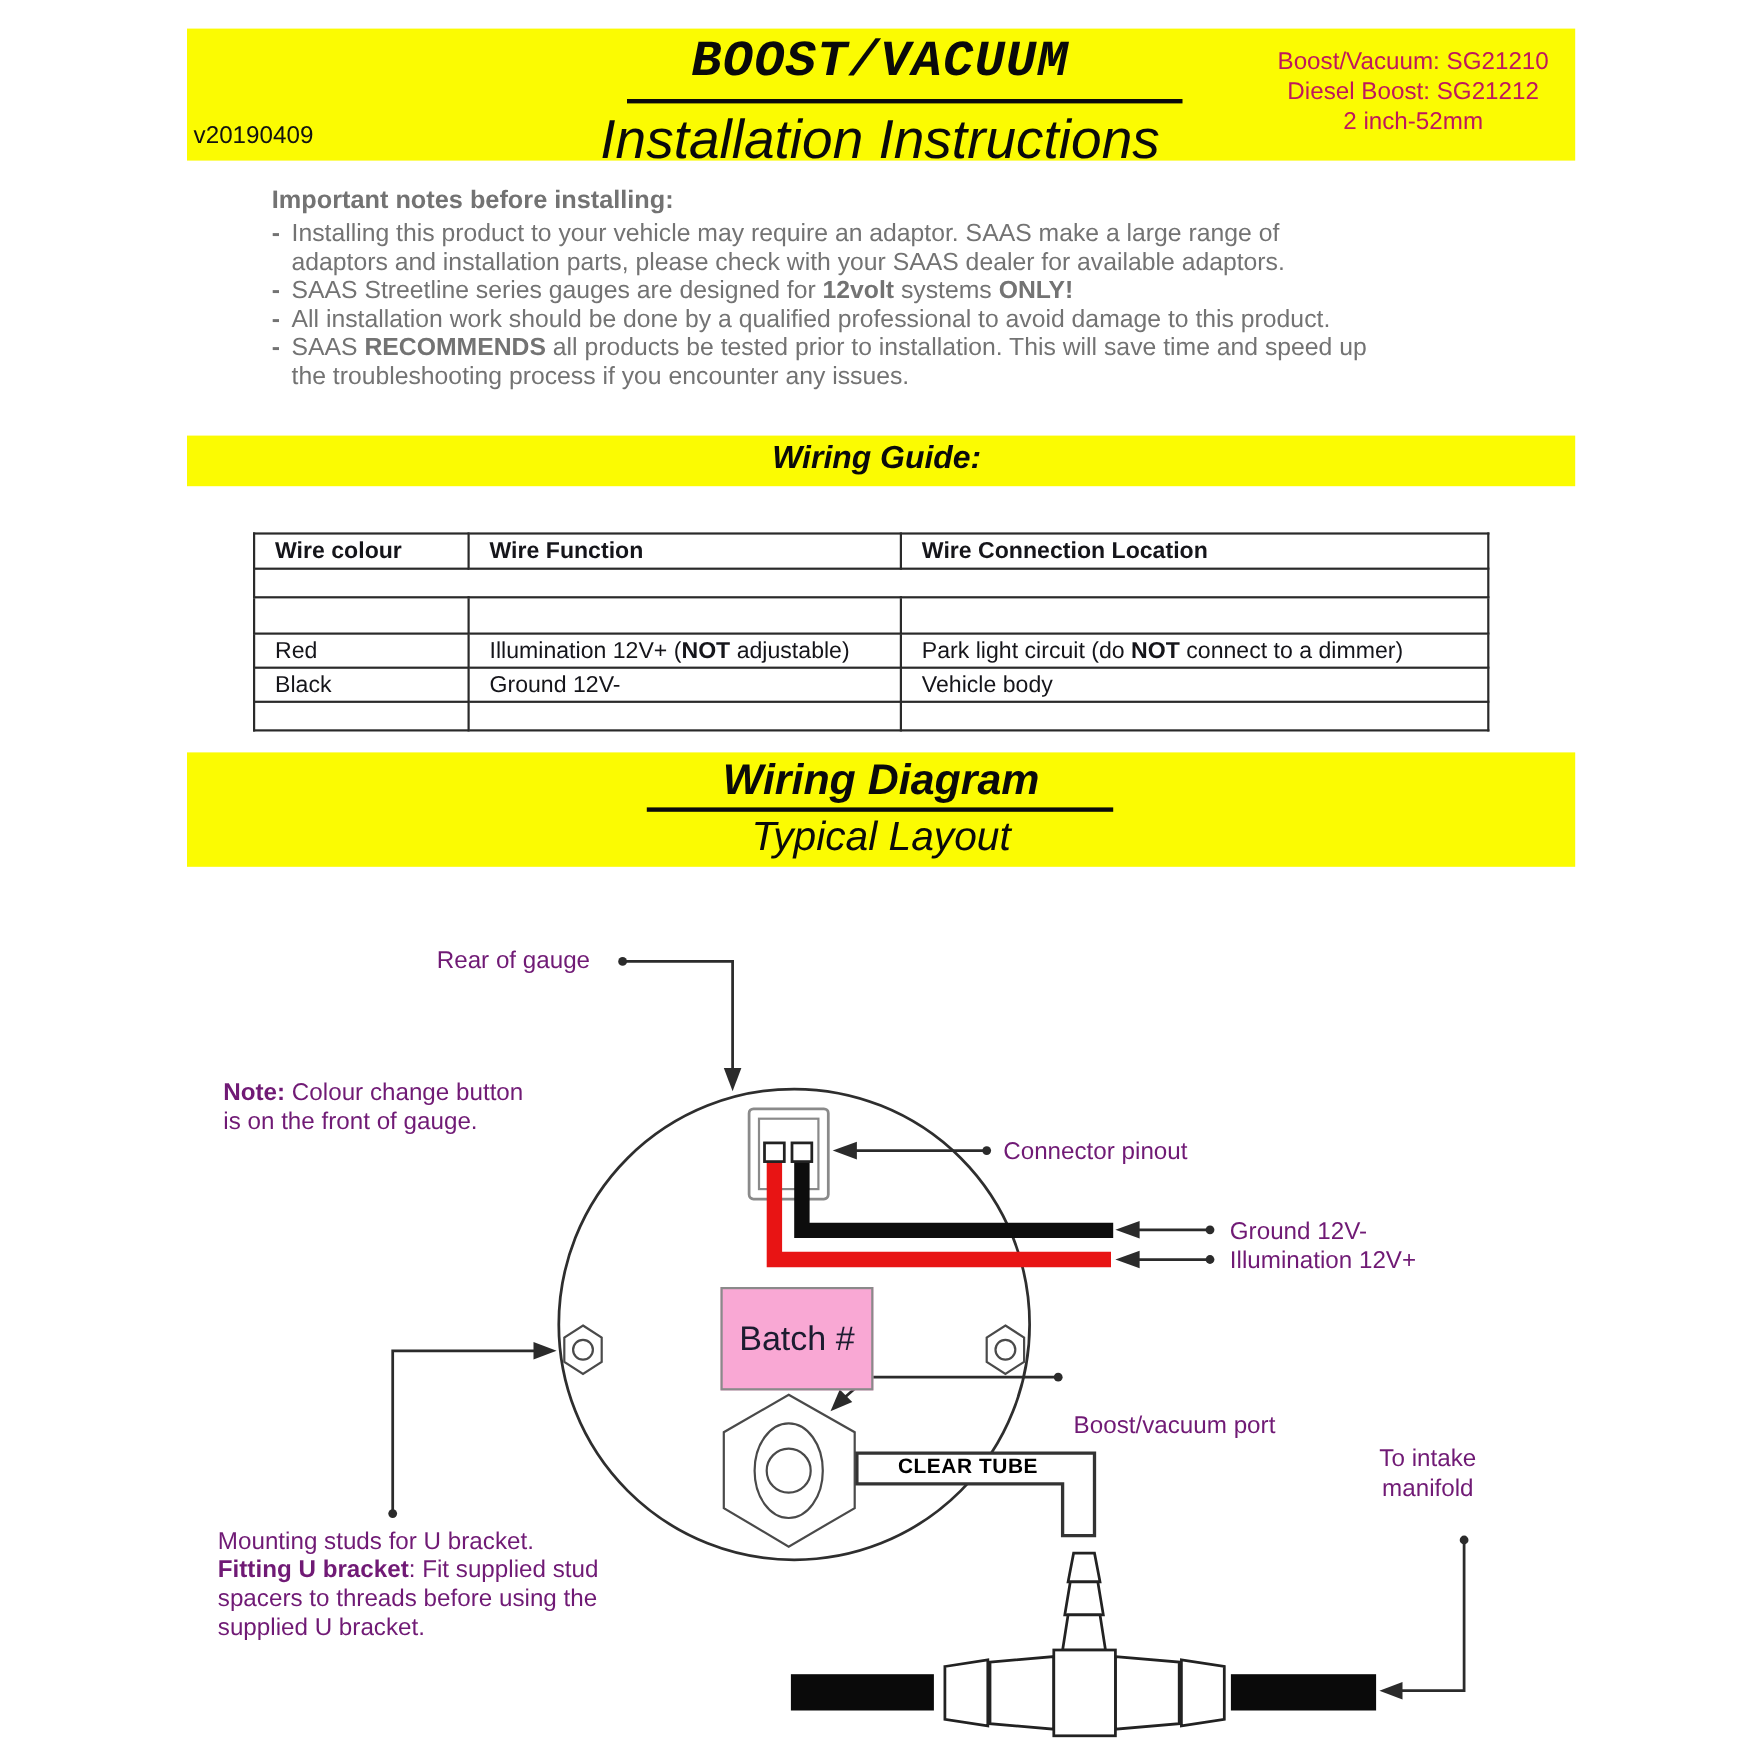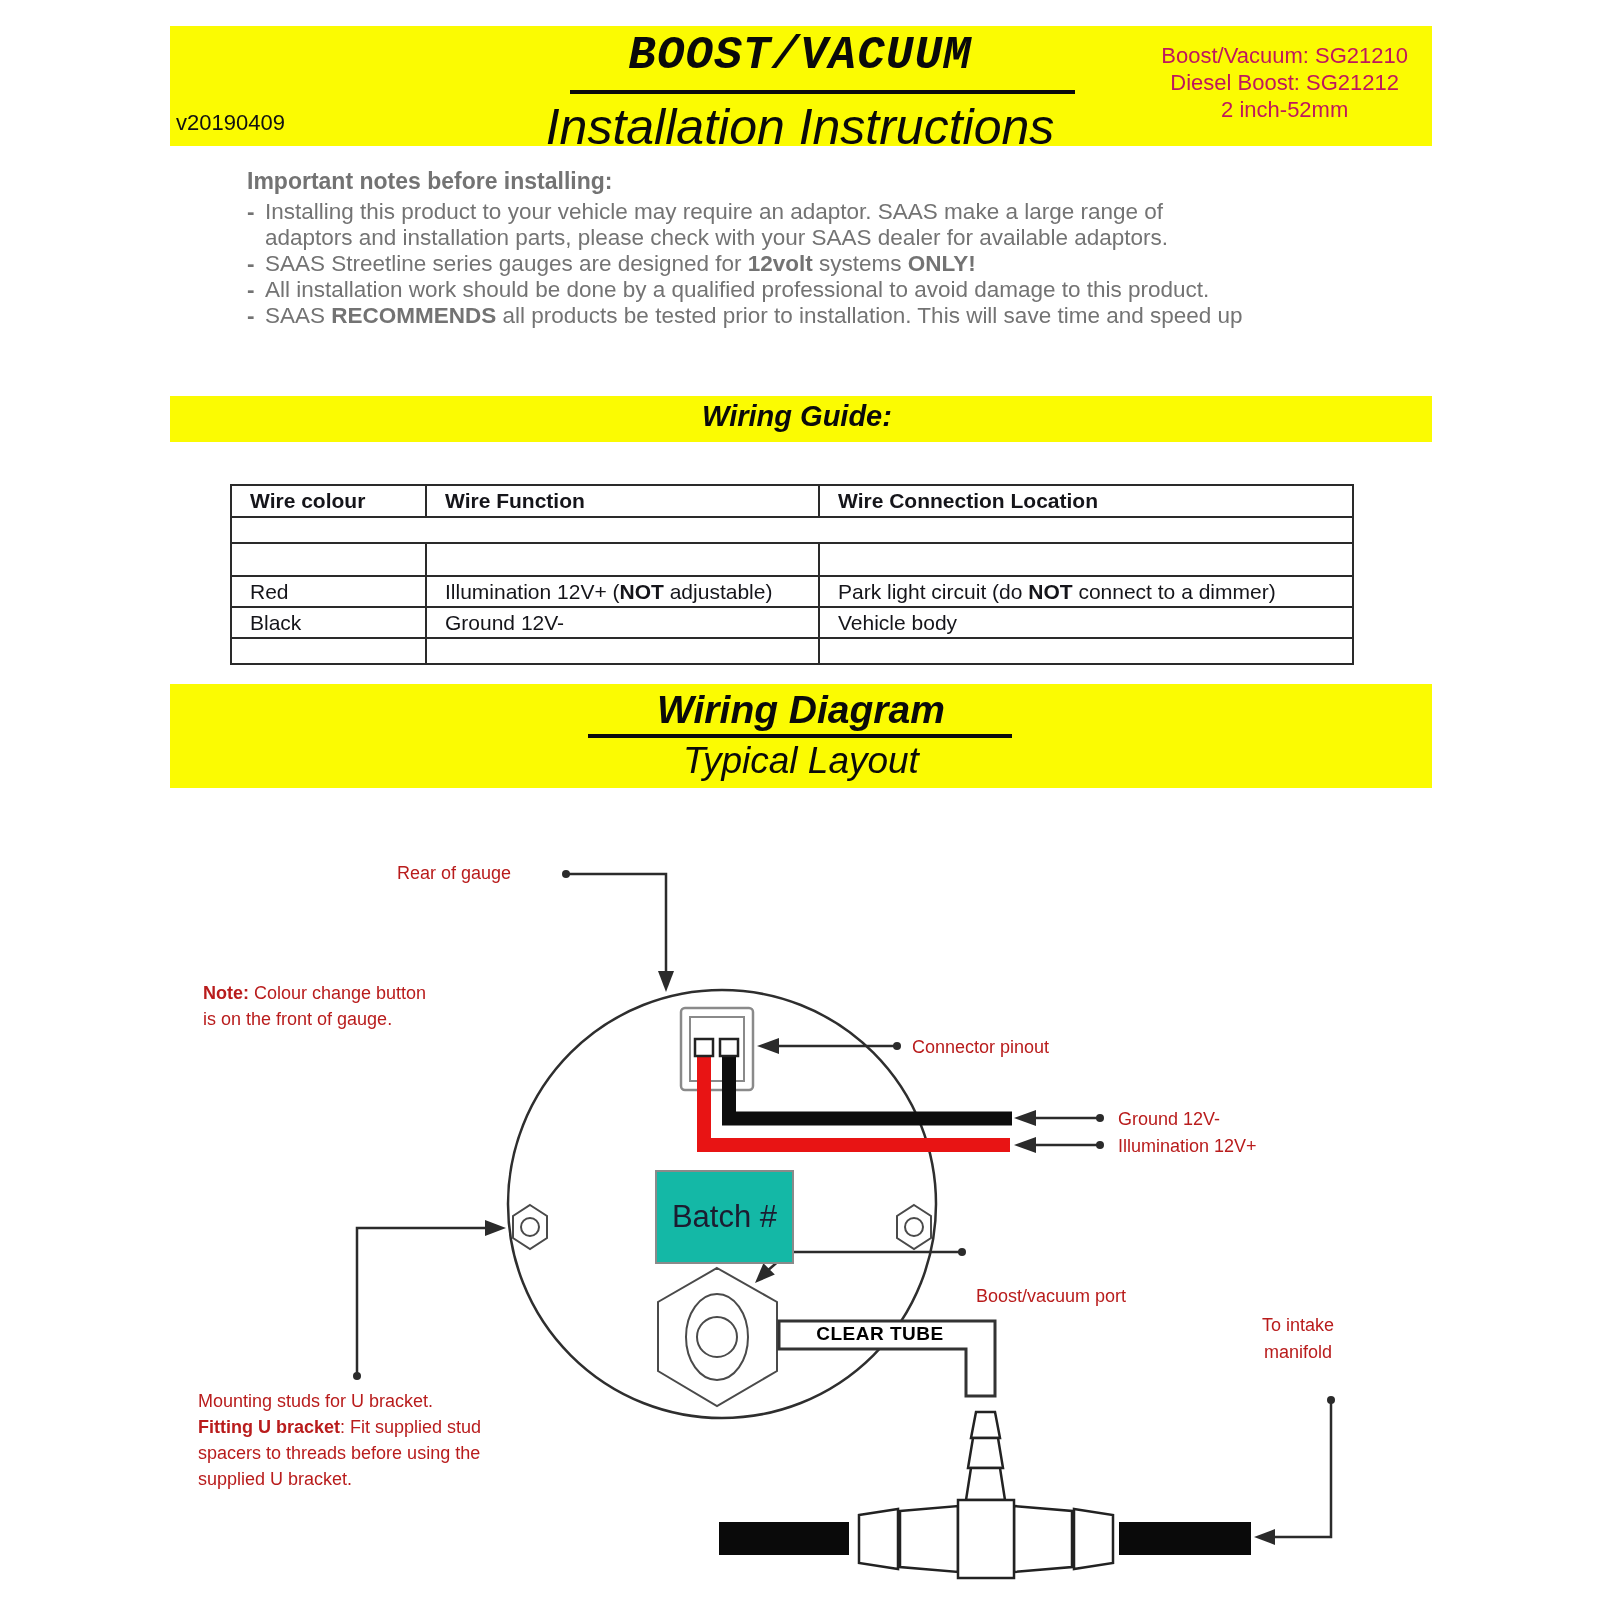--- a/index.html
+++ b/index.html
@@ -46,31 +46,31 @@
   tr.empty-row td{height:31px;}
   tr.data-row td{height:29px;}
   tr.last-row td{height:24px;}
   
   .diagram-title{position:absolute;left:170px;top:688px;width:1262px;text-align:center;
     font-weight:bold;font-style:italic;font-size:39px;color:#0a0a0a;}
   .diagram-rule{position:absolute;left:588px;top:734px;width:424px;height:4px;background:#0a0a0a;}
   .diagram-subtitle{position:absolute;left:170px;top:740px;width:1262px;text-align:center;
     font-style:italic;font-size:37px;color:#0a0a0a;}
   
-  .dlabel{position:absolute;font-size:18px;color:#b91c1c;line-height:26px;white-space:nowrap;}
+  .dlabel{position:absolute;font-size:22px;color:#701a75;line-height:26px;white-space:nowrap;}
   .label-rear{left:397px;top:860px;}
   .label-note{left:203px;top:980px;}
   .label-pinout{left:912px;top:1034px;}
   .label-ground{left:1118px;top:1106px;}
   .label-illum{left:1118px;top:1133px;}
   .label-boost{left:976px;top:1241px;margin-top:42px;}
   .label-intake{left:1238px;top:1312px;width:120px;text-align:center;white-space:normal;line-height:27px;}
   .label-mounting{left:198px;top:1388px;}
   .batch-box{
-    position:absolute;left:655px;top:1170px;width:135px;height:90px;background:#14b8a6;
+    position:absolute;left:655px;top:1170px;width:135px;height:90px;background:#f9a8d4;
     border:2px solid #8a8a8a;display:flex;align-items:center;justify-content:center;
     font-size:31px;color:#1c1c30;
   }
   .clear-tube-label{
     position:absolute;left:790px;top:1323px;width:180px;text-align:center;
     font-weight:bold;font-size:19px;color:#000;letter-spacing:0.5px;
   }
   svg.diagram{position:absolute;left:0;top:0;}
 </style>
 </head>
@@ -87,20 +87,21 @@
   <div>2 inch-52mm</div>
 </div>
 
 <div class="notes">
   <div class="notes-heading">Important notes before installing:</div>
   <div class="note-line"><span class="dash">-</span><span><span>Installing this product to your vehicle may require an adaptor. SAAS make a large range of</span></span></div>
   <div class="note-line cont"><span><span>adaptors and installation parts, please check with your SAAS dealer for available adaptors.</span></span></div>
   <div class="note-line"><span class="dash">-</span><span><span>SAAS Streetline series gauges are designed for </span><span class="b">12volt</span><span> systems </span><span class="b">ONLY!</span></span></div>
   <div class="note-line"><span class="dash">-</span><span><span>All installation work should be done by a qualified professional to avoid damage to this product.</span></span></div>
   <div class="note-line"><span class="dash">-</span><span><span>SAAS </span><span class="b">RECOMMENDS</span><span> all products be tested prior to installation. This will save time and speed up</span></span></div>
+  <div class="note-line cont"><span><span>the troubleshooting process if you encounter any issues.</span></span></div>
 </div>
 
 <div class="band band2"></div>
 <div class="guide-title">Wiring Guide:</div>
 
 <table class="wiring">
   <colgroup>
       <col style="width:195px">
       <col style="width:393px">
       <col style="width:534px">

